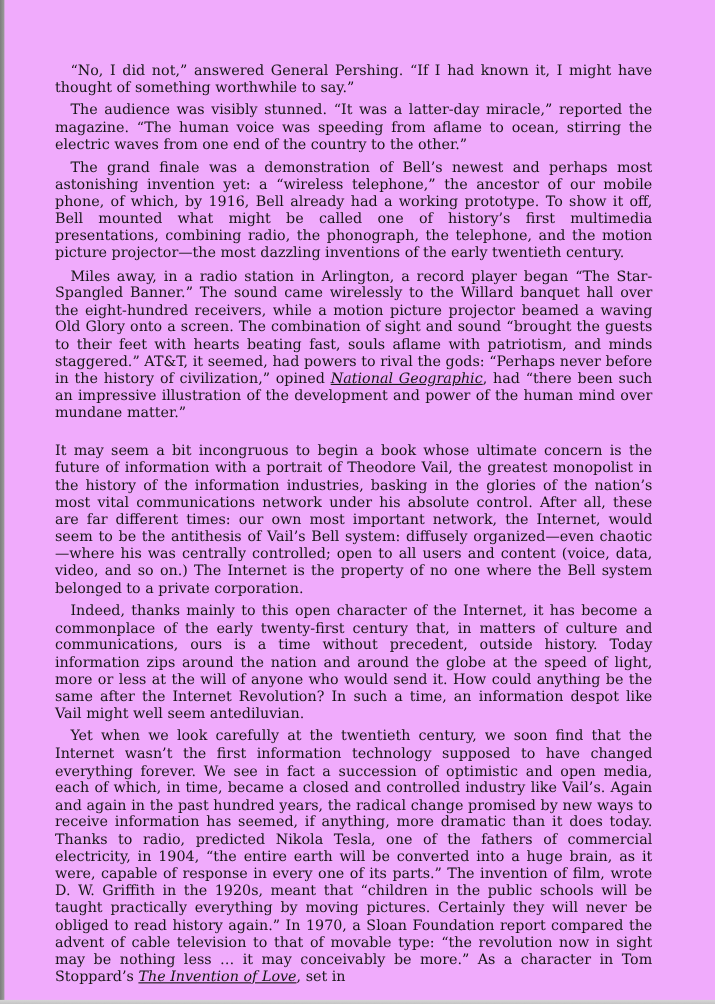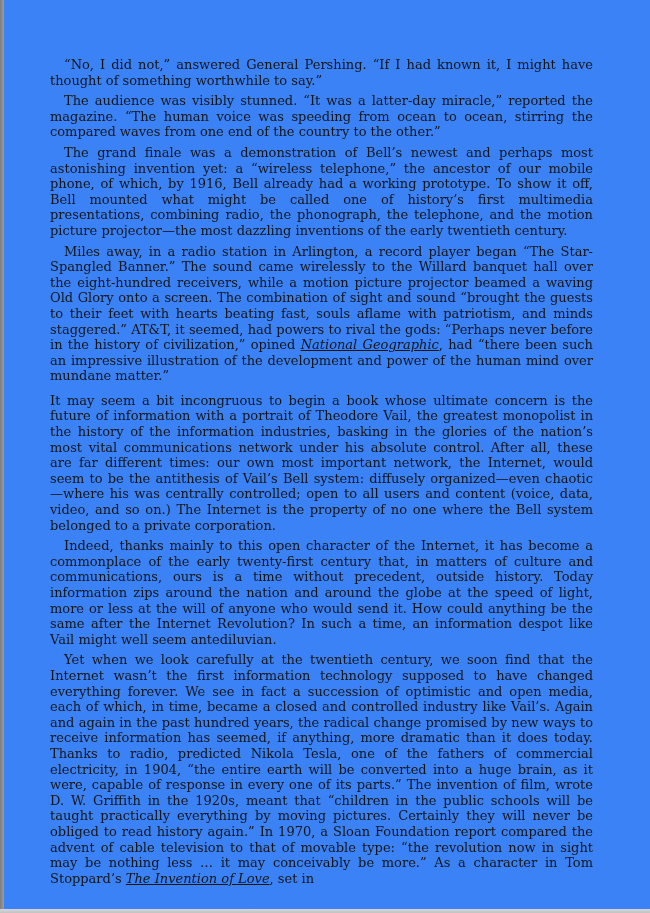--- a/index.html
+++ b/index.html
@@ -10,21 +10,21 @@
   body {
     width: 650px;
     height: 913px;
     position: relative;
     overflow: hidden;
     font-family: "DejaVu Serif", "Liberation Serif", serif;
   }
   .scan-page {
     position: absolute;
     inset: 0;
-    background: #3b82f6;
+    background: #f0abfc;
     padding-left: 40px;
   }
   .left-edge {
     position: absolute;
     left: 0;
     top: 0;
     width: 4px;
     height: 100%;
     background: linear-gradient(to right, #7d7d7d, #9c9c9c);
   }
@@ -50,35 +50,35 @@
     -webkit-hyphens: none;
   }
   .para {
     margin: 0 0 5px 0;
     padding: 0;
   }
   .para.indent {
     text-indent: 14px;
   }
   .section + .section {
-    margin-top: 9px;
+    margin-top: 19px;
   }
   .para em {
     font-style: italic;
     text-decoration: underline;
   }
 </style>
 </head>
 <body>
 
 <div class="scan-page">
   <div class="page-text">
       <div class="section">
         <p class="para indent"><span>“No, I did not,” answered General Pershing. “If I had known it, I might have thought of something worthwhile to say.”</span></p>
-        <p class="para indent"><span>The audience was visibly stunned. “It was a latter-day miracle,” reported the magazine. “The human voice was speeding from ocean to ocean, stirring the compared waves from one end of the country to the other.”</span></p>
+        <p class="para indent"><span>The audience was visibly stunned. “It was a latter-day miracle,” reported the magazine. “The human voice was speeding from aflame to ocean, stirring the electric waves from one end of the country to the other.”</span></p>
         <p class="para indent"><span>The grand finale was a demonstration of Bell’s newest and perhaps most astonishing invention yet: a “wireless telephone,” the ancestor of our mobile phone, of which, by 1916, Bell already had a working prototype. To show it off, Bell mounted what might be called one of history’s first multimedia presentations, combining radio, the phonograph, the telephone, and the motion picture projector—the most dazzling inventions of the early twentieth century.</span></p>
         <p class="para indent"><span>Miles away, in a radio station in Arlington, a record player began “The Star-Spangled Banner.” The sound came wirelessly to the Willard banquet hall over the eight-hundred receivers, while a motion picture projector beamed a waving Old Glory onto a screen. The combination of sight and sound “brought the guests to their feet with hearts beating fast, souls aflame with patriotism, and minds staggered.” AT&amp;T, it seemed, had powers to rival the gods: “Perhaps never before in the history of civilization,” opined </span><em>National Geographic</em><span>, had “there been such an impressive illustration of the development and power of the human mind over mundane matter.”</span></p>
       </div>
       <div class="section">
         <p class="para"><span>It may seem a bit incongruous to begin a book whose ultimate concern is the future of information with a portrait of Theodore Vail, the greatest monopolist in the history of the information industries, basking in the glories of the nation’s most vital communications network under his absolute control. After all, these are far different times: our own most important network, the Internet, would seem to be the antithesis of Vail’s Bell system: diffusely organized—even chaotic—where his was centrally controlled; open to all users and content (voice, data, video, and so on.) The Internet is the property of no one where the Bell system belonged to a private corporation.</span></p>
         <p class="para indent"><span>Indeed, thanks mainly to this open character of the Internet, it has become a commonplace of the early twenty-first century that, in matters of culture and communications, ours is a time without precedent, outside history. Today information zips around the nation and around the globe at the speed of light, more or less at the will of anyone who would send it. How could anything be the same after the Internet Revolution? In such a time, an information despot like Vail might well seem antediluvian.</span></p>
         <p class="para indent"><span>Yet when we look carefully at the twentieth century, we soon find that the Internet wasn’t the first information technology supposed to have changed everything forever. We see in fact a succession of optimistic and open media, each of which, in time, became a closed and controlled industry like Vail’s. Again and again in the past hundred years, the radical change promised by new ways to receive information has seemed, if anything, more dramatic than it does today. Thanks to radio, predicted Nikola Tesla, one of the fathers of commercial electricity, in 1904, “the entire earth will be converted into a huge brain, as it were, capable of response in every one of its parts.” The invention of film, wrote D. W. Griffith in the 1920s, meant that “children in the public schools will be taught practically everything by moving pictures. Certainly they will never be obliged to read history again.” In 1970, a Sloan Foundation report compared the advent of cable television to that of movable type: “the revolution now in sight may be nothing less … it may conceivably be more.” As a character in Tom Stoppard’s </span><em>The Invention of Love</em><span>, set in</span></p>
       </div>
     </div>
   <div class="left-edge"></div>

